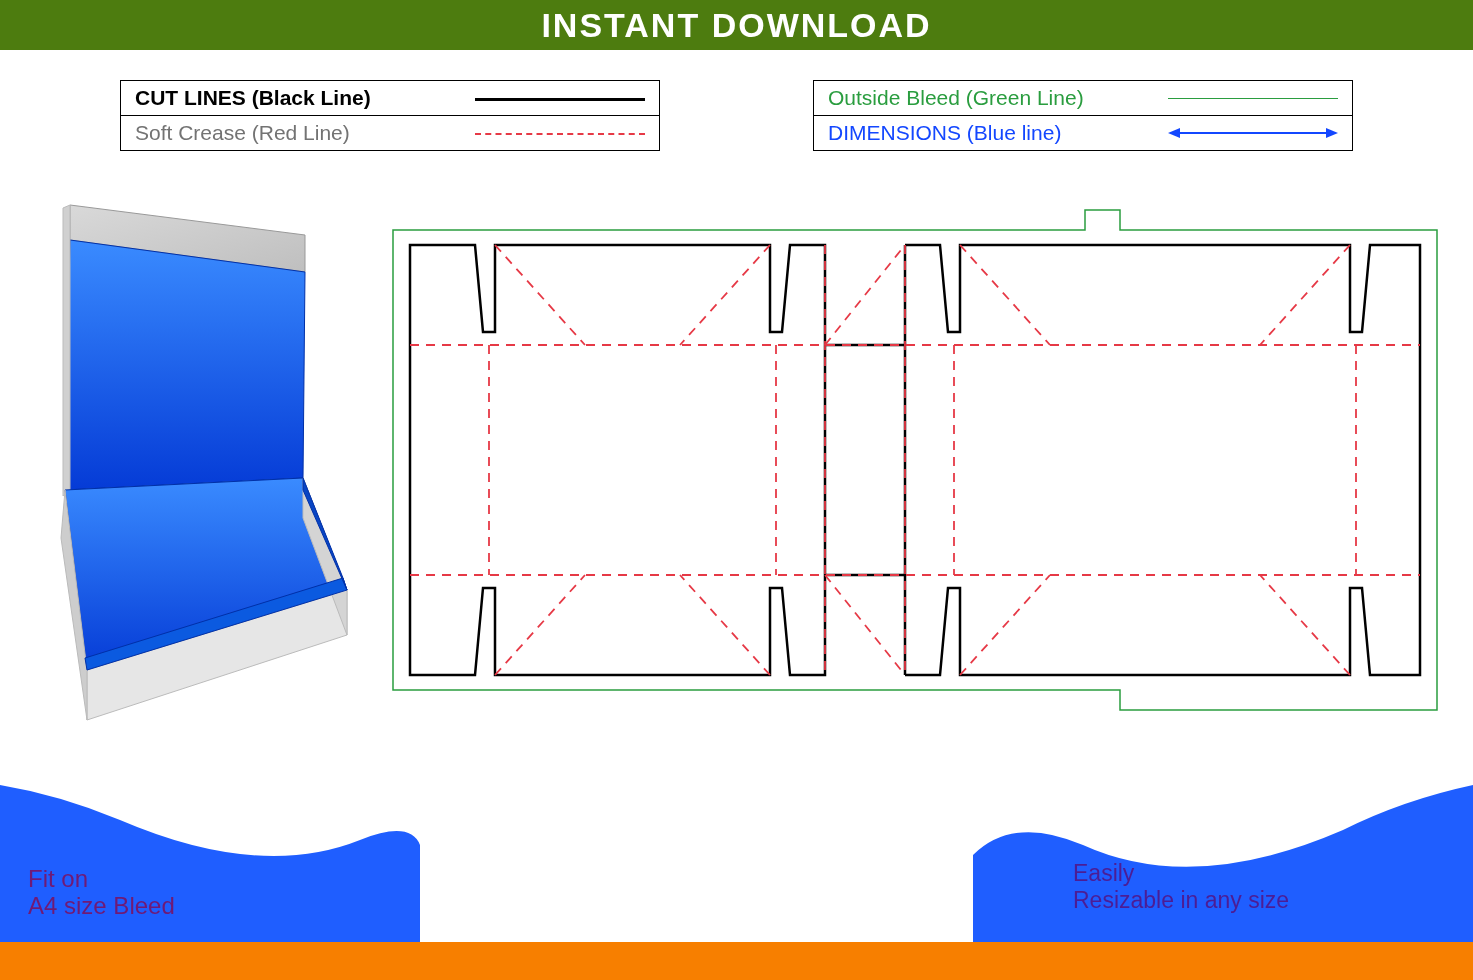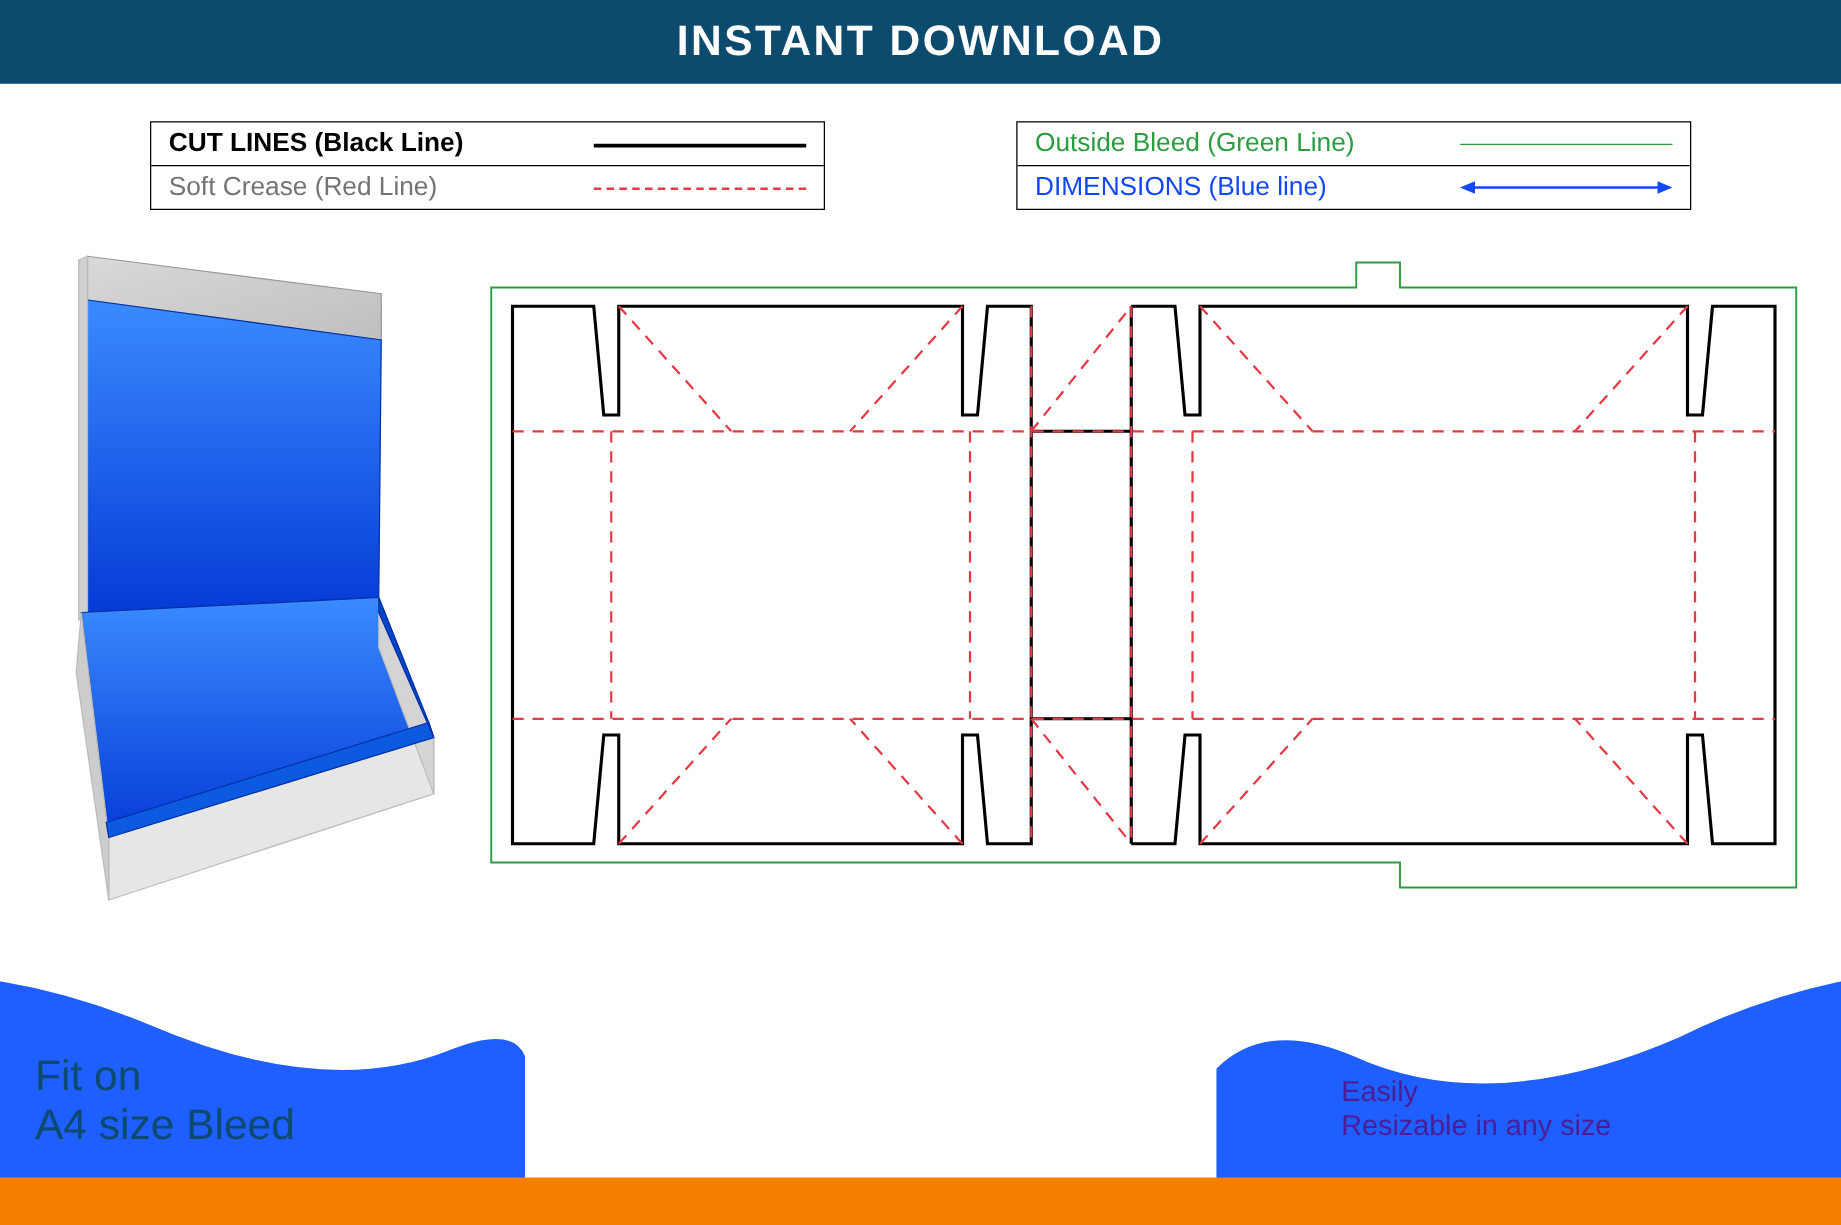--- a/index.html
+++ b/index.html
@@ -6,22 +6,22 @@
   body {
     width: 1473px;
     height: 980px;
     background: #fff;
     font-family: Arial, Helvetica, sans-serif;
     position: relative;
     overflow: hidden;
   }
   .top-bar {
     width: 100%;
-    height: 67px;
-    background: #0c4a6e;
+    height: 50px;
+    background: #4d7c0f;
     display: flex;
     align-items: center;
     justify-content: center;
   }
   .top-bar-text {
     color: #fff;
     font-size: 34px;
     font-weight: 600;
     letter-spacing: 2px;
   }
@@ -94,22 +94,22 @@
     position: absolute;
     bottom: 0;
     right: 0;
     width: 500px;
     height: 195px;
   }
   .blob-text-left {
     position: absolute;
     left: 28px;
     bottom: 60px;
-    color: #0c4a6e;
-    font-size: 34px;
+    color: #701a75;
+    font-size: 24px;
     line-height: 1.15;
   }
   .blob-text-right {
     position: absolute;
     right: 40px;
     bottom: 65px;
     color: #4c1d95;
     font-size: 23px;
     line-height: 1.2;
     text-align: left;

